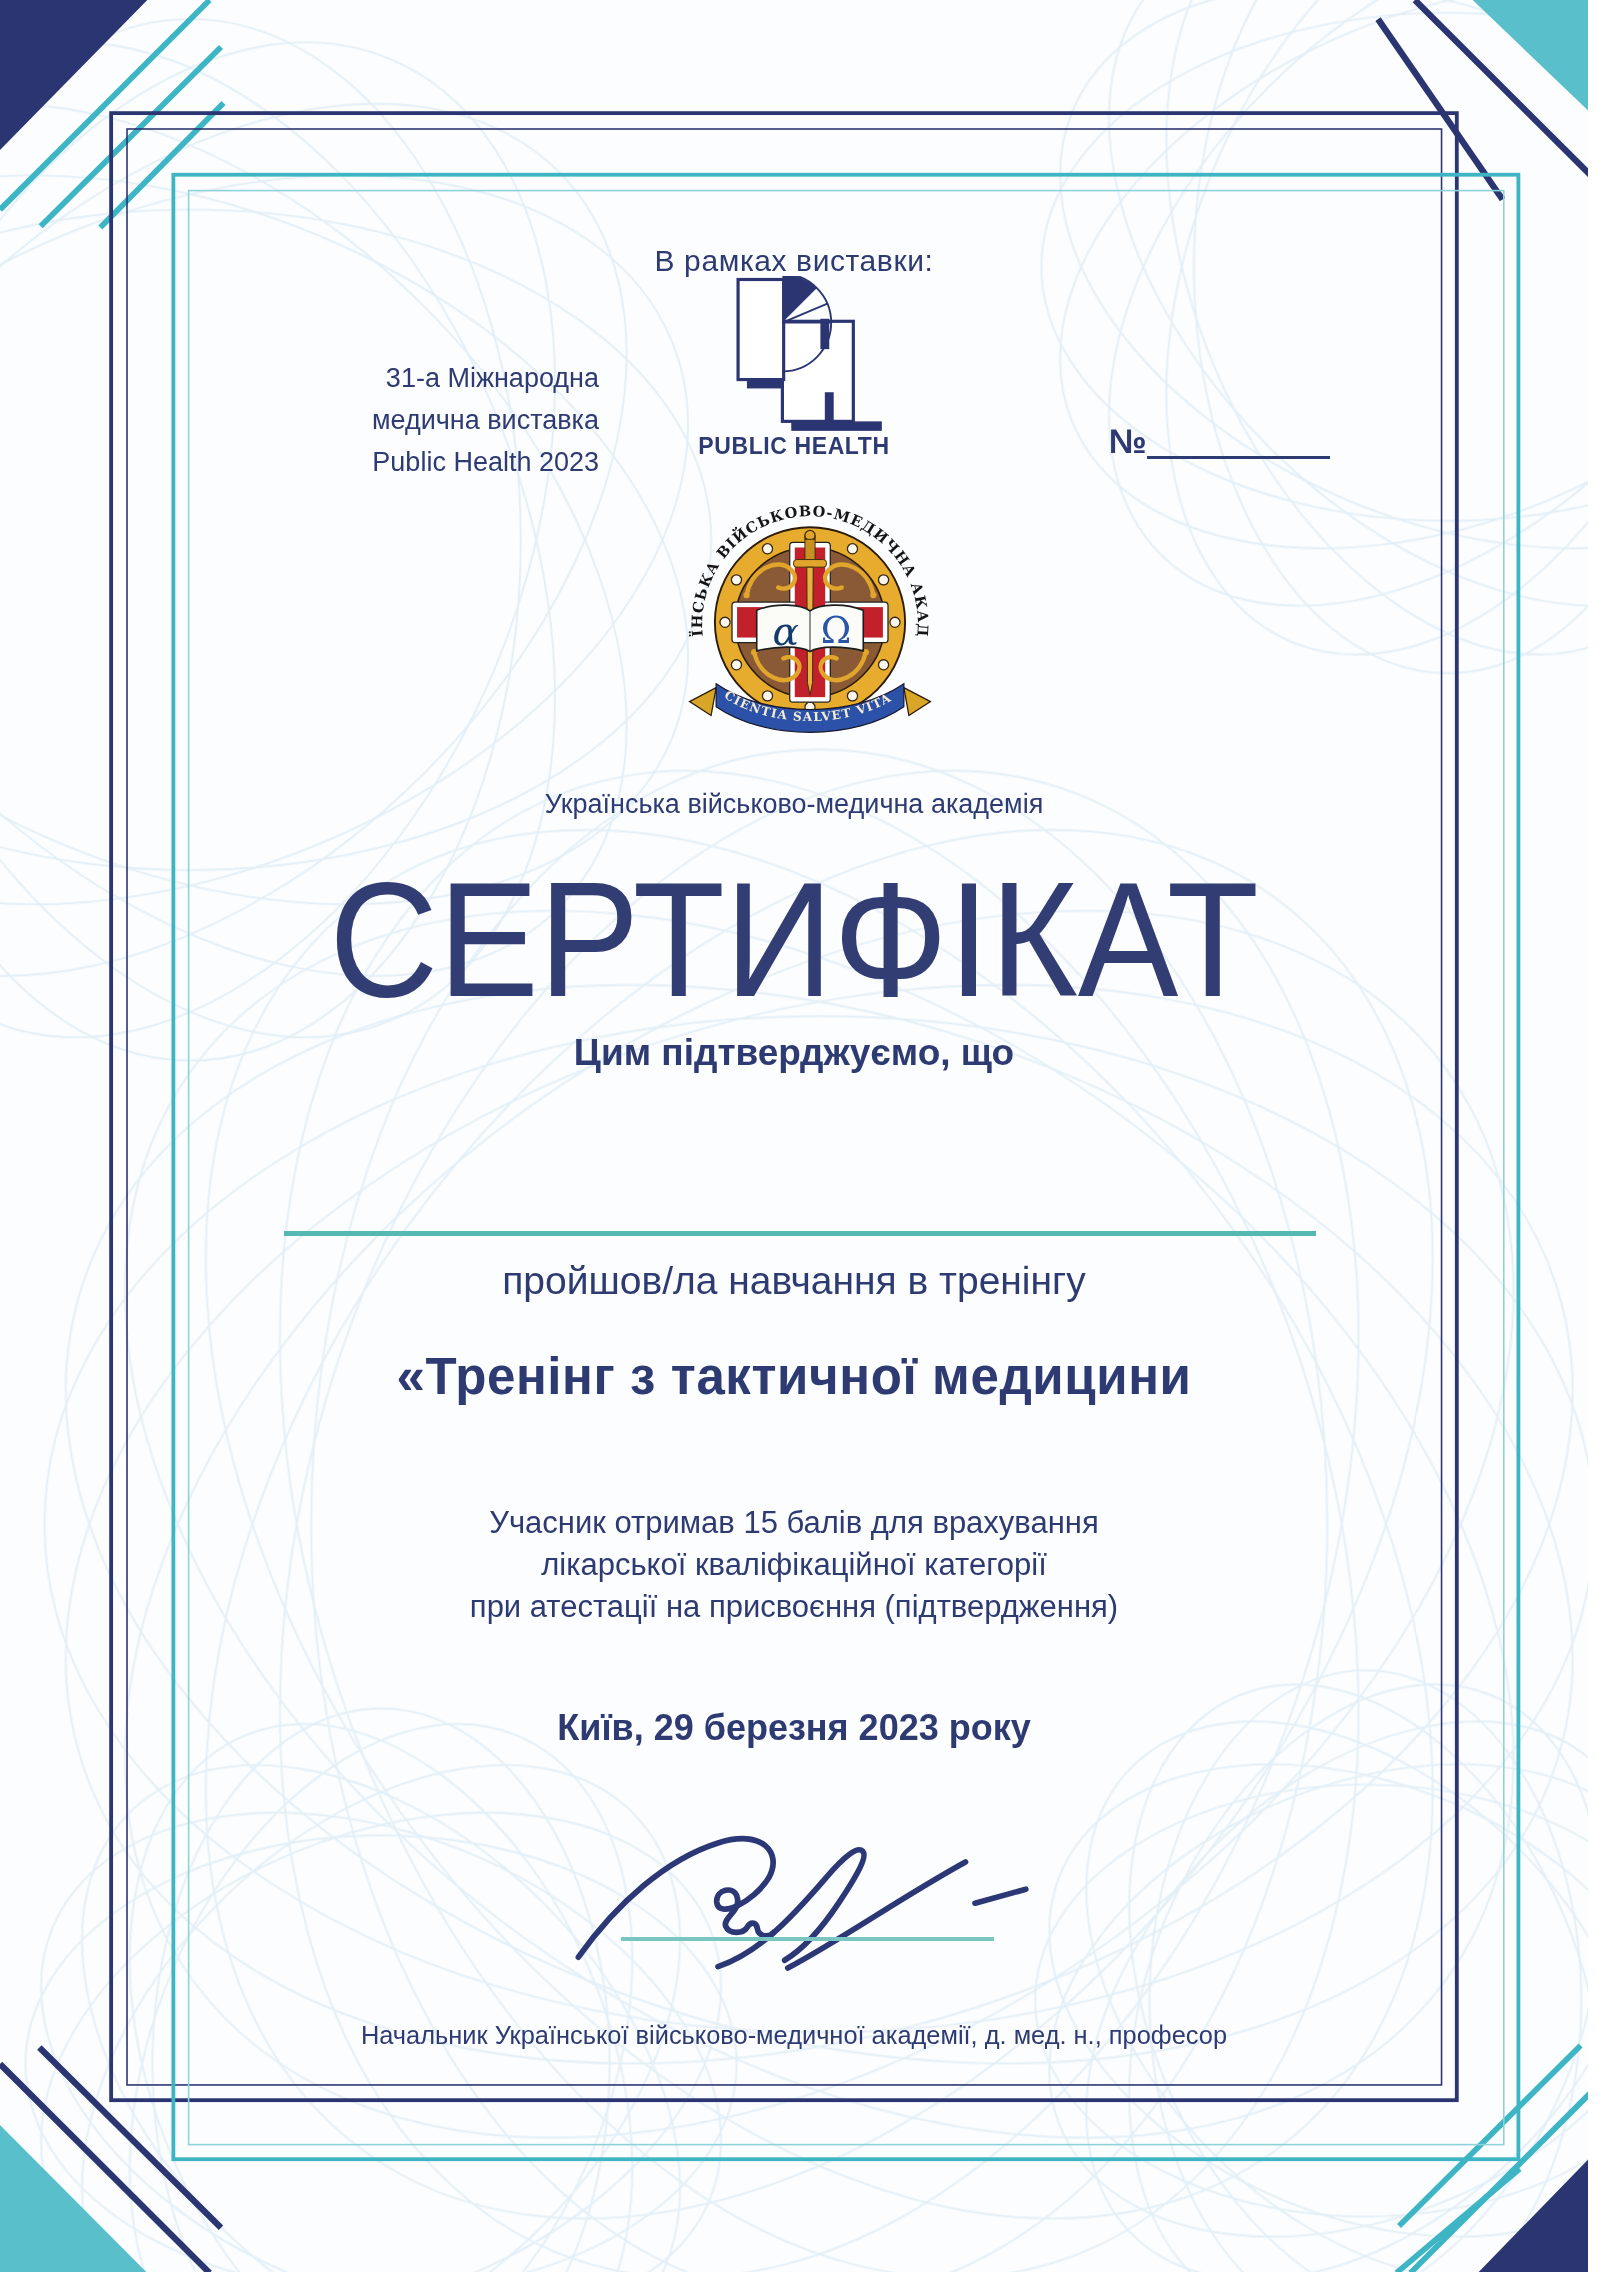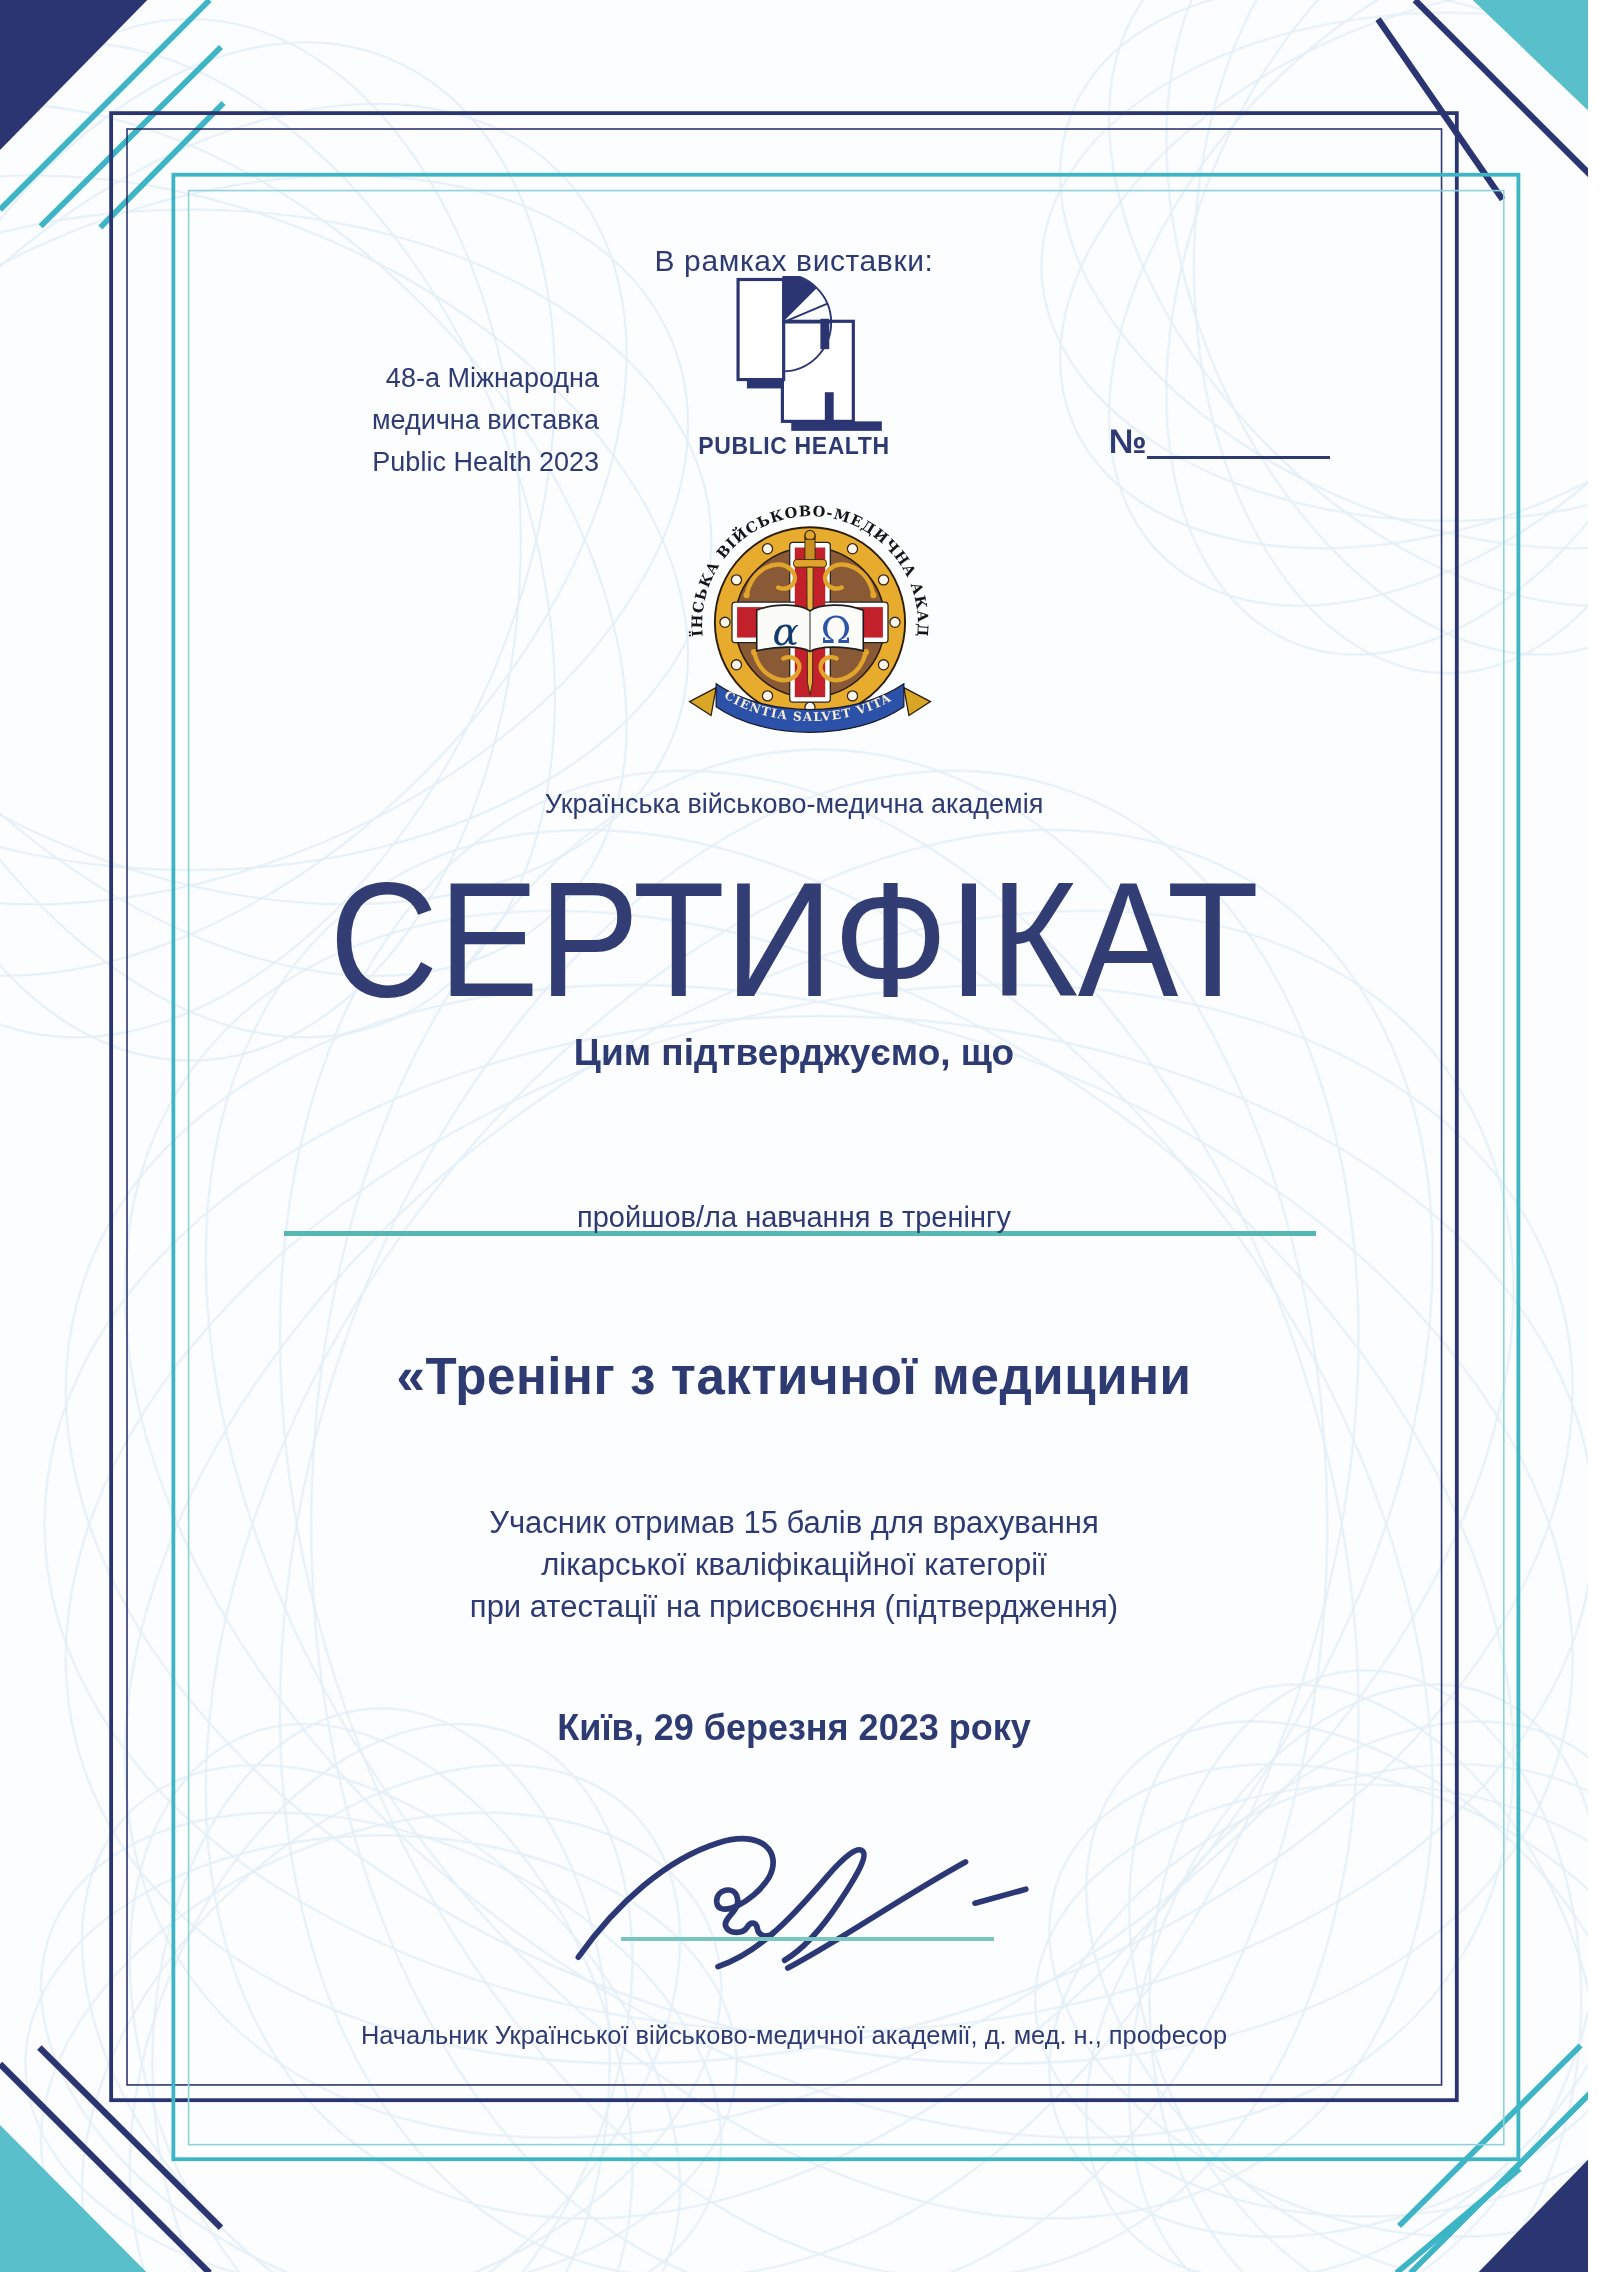--- a/index.html
+++ b/index.html
@@ -23,21 +23,21 @@
 
   .emblem { position:absolute; left:683px; top:486px; }
   .academy-caption { top:789px; font-size:27px; }
 
   .cert-title { top:858px; font-size:164px; line-height:1.0; font-weight:400;
                 color:#323d74; transform:scaleX(0.92); transform-origin:center; }
   .cert-subtitle { top:1032px; font-size:37px; font-weight:700; }
 
   .name-line { position:absolute; left:284px; top:1231px; width:1032px; height:5.1px;
                background:#55b8b2; }
-  .intro { top:1201px; font-size:29px; }
+  .intro { top:1259px; font-size:39px; }
   .course-title { top:1341px; font-size:51px; font-weight:700; line-height:71px;
                   letter-spacing:0.6px; }
   .paragraph { top:1502px; font-size:31px; line-height:42px; }
   .date-line { top:1707px; font-size:36px; font-weight:700; }
 
   .signature { position:absolute; left:559px; top:1808px; }
   .sign-underline { position:absolute; left:621px; top:1937px; width:373px; height:4.4px;
                     background:#79c6c0; }
   .sign-name { top:1954px; font-size:30px; font-weight:700; }
   .sign-role { top:1986px; font-size:25.4px;margin-top:35px; }
@@ -121,21 +121,21 @@
 
     <rect x="175" y="178" width="2119" height="3129" fill="none" stroke="#2b3571" stroke-width="6"></rect>
     <rect x="200" y="203" width="2070" height="3080" fill="none" stroke="#2b3571" stroke-width="2.5"></rect>
     <rect x="273" y="275" width="2118" height="3125" fill="none" stroke="#3db5c4" stroke-width="6"></rect>
     <rect x="297" y="300" width="2071" height="3077" fill="none" stroke="#8ed2da" stroke-width="2.5"></rect>
   </svg>
 
   <div class="txt in-frame-label">В рамках виставки:</div>
 
   <div class="expo-block">
-    <div>48-а Міжнародна</div>
+    <div>31-а Міжнародна</div>
     <div>медична виставка</div>
     <div>Public Health 2023</div>
   </div>
 
   <svg class="ph-logo" width="152" height="197" viewBox="0 0 240 310" aria-hidden="true">
     <rect x="78" y="71" width="112" height="158" fill="#ffffff" stroke="#2b3571" stroke-width="5"></rect>
     <rect x="92" y="229" width="143" height="15" fill="#2b3571"></rect>
     <rect x="138" y="67" width="14" height="48" fill="#2b3571"></rect>
     <rect x="145" y="183" width="14" height="48" fill="#2b3571"></rect>
     <rect x="8" y="5" width="72" height="158" fill="#ffffff" stroke="#2b3571" stroke-width="5"></rect>

